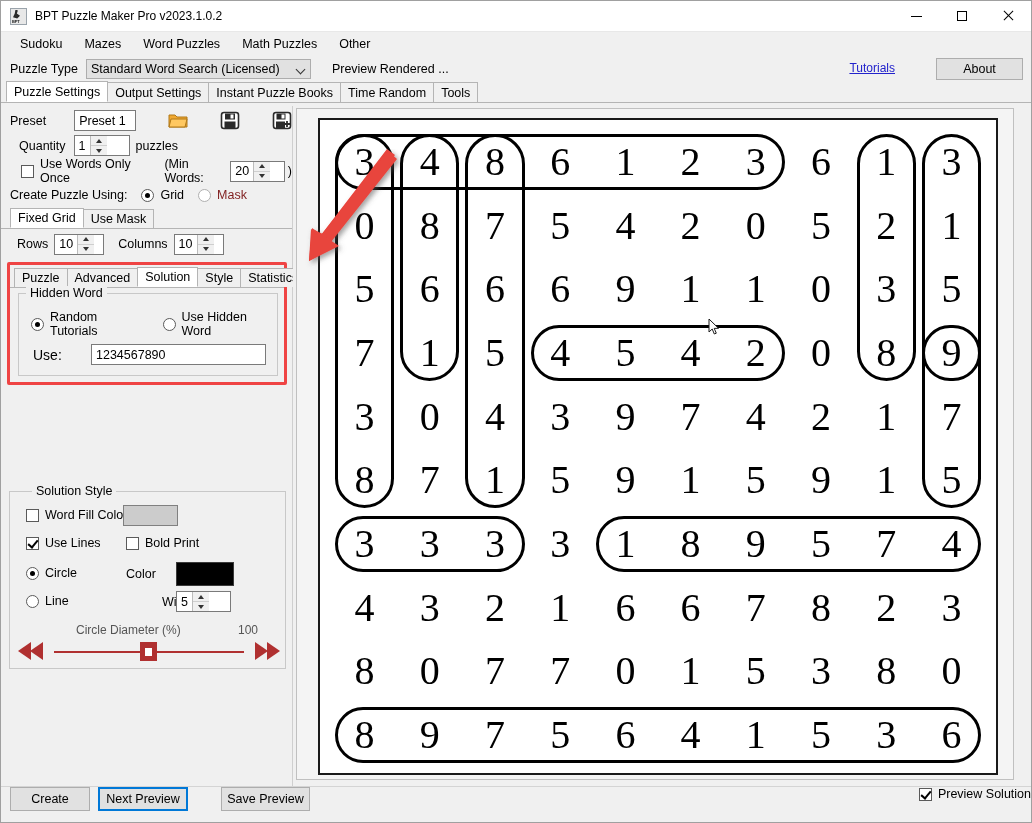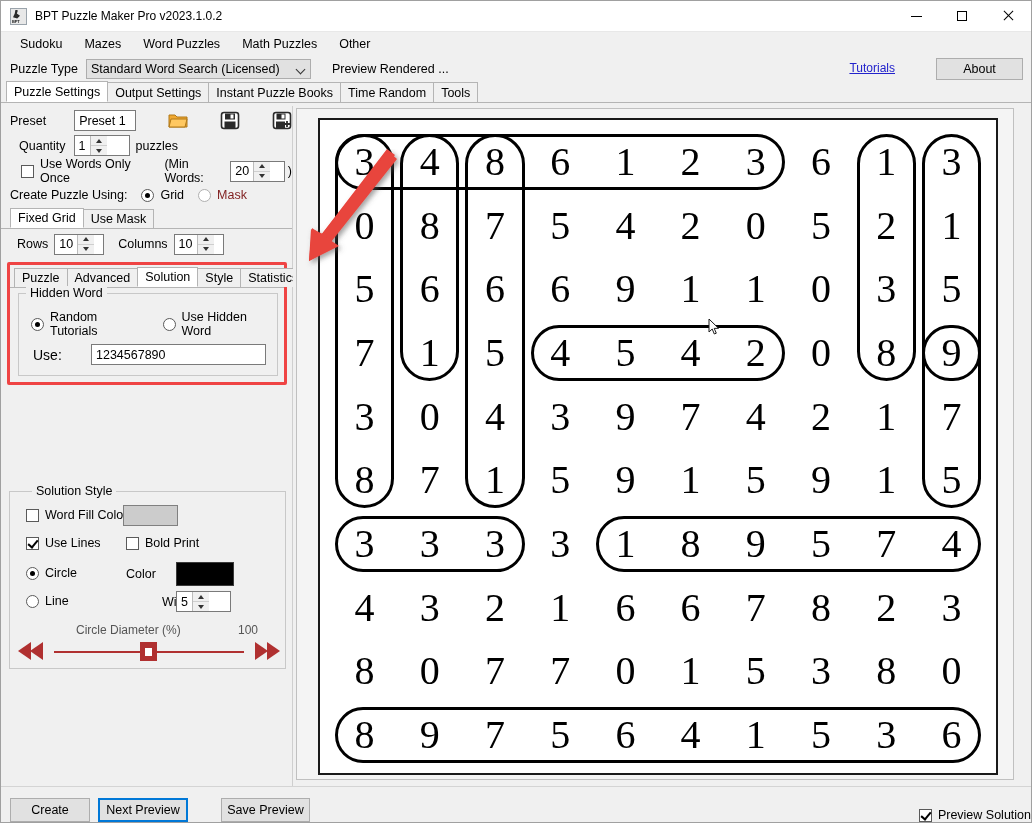--- a/index.html
+++ b/index.html
@@ -396,21 +396,21 @@
     pointer-events: none;
   }
 
   
   .bottombar {
     position: absolute;
     left: 0; right: 0; bottom: 0;
     height: 36px;
     background: #f0f0f0;
     border-top: 1px solid #d4d4d4;
-    display: flex; align-items: flex-end;
+    display: flex; align-items: flex-start;
   }
   .btn {
     height: 24px;
     background: #e1e1e1; border: 1px solid #adadad;
     display: flex; align-items: center; justify-content: center;
     font-size: 12.5px; color: #000;
   }
   .btn.focus { border: 2px solid #0078d7; background: #e1e1e1; }
   .b-create { width: 80px; margin-left: 9px; }
   .b-next { width: 90px; margin-left: 8px; }

